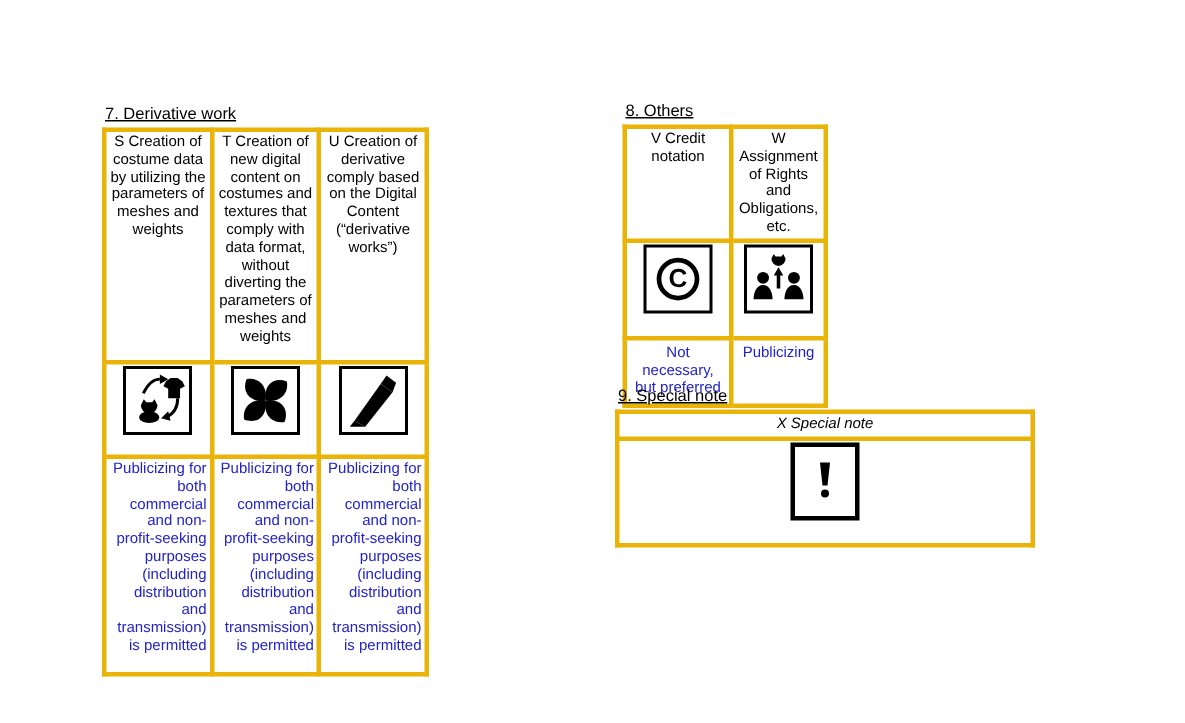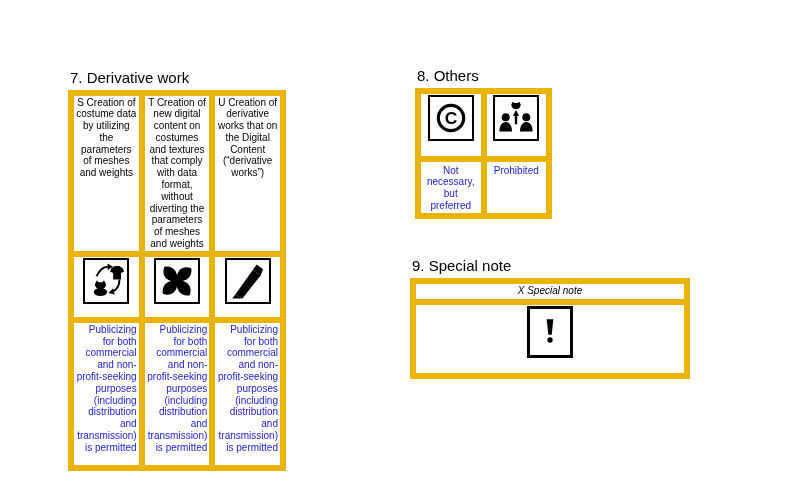--- a/index.html
+++ b/index.html
@@ -2,24 +2,24 @@
 <html style="--accent: #2222cc;"><head>
 <meta charset="utf-8">
 <style>
   html,body{margin:0;padding:0;}
   body{
     width:790px;height:482px;background:#ffffff;color:#000;
     font-family:"Liberation Sans", sans-serif;
   }
   .canvas{position:relative;width:790px;height:482px;background:#fff;overflow:hidden;}
   .sec{position:absolute;}
-  .sec-heading{font-size:15px;line-height:1.1;margin:0 0 3px 2px;color:#000;}
+  .sec-heading{font-size:11px;line-height:1.1;margin:0 0 3px 2px;color:#000;text-decoration:underline;}
   table.grid{border-collapse:collapse;table-layout:fixed;width:100%;}
   table.grid td{
-    border:6px solid #eab308;font-size:10px;line-height:1.18;
+    border:3px solid #eab308;font-size:10px;line-height:1.18;
     text-align:center;vertical-align:top;padding:1px 2px;
     overflow-wrap:break-word;word-wrap:break-word;background:#fff;
   }
   td.icon-cell{vertical-align:middle;text-align:center;}
   .iconbox{
     display:inline-flex;align-items:center;justify-content:center;
     width:46px;height:46px;border:2px solid #000;background:#fff;box-sizing:border-box;
   }
   .bigbox{
     display:inline-flex;align-items:center;justify-content:center;
@@ -46,21 +46,21 @@
 
 <div class="canvas">
 
   <section class="sec" style="left:68px;top:70px;width:218px;">
     <div class="sec-heading">7. Derivative work</div>
     <table class="grid t7">
       <tbody>
         <tr class="hdr-row">
           <td>S Creation of costume data by utilizing the parameters of meshes and weights</td>
           <td>T Creation of new digital content on costumes and textures that comply with data format, without diverting the parameters of meshes and weights</td>
-          <td>U Creation of derivative works that on the Digital Content (“derivative works”)</td>
+          <td>U Creation of derivative comply based on the Digital Content (“derivative works”)</td>
         </tr>
         <tr class="icon-row">
           <td class="icon-cell">
             <span class="iconbox">
               <svg viewBox="0 0 48 48" width="38" height="38">
                 <g fill="#000">
                   <path d="M10 28 l2.5 -5 2 2.5 h5 l2 -2.5 2.5 5 a7 7 0 0 1 -14 0 z"></path>
                   <ellipse cx="17" cy="38" rx="8.5" ry="5"></ellipse>
                   <path d="M31 8 l4 -3 h6 l4 3 2 4 -4 2 v8 h-10 v-8 l-4 -2 z"></path>
                   <polygon points="26,2 33,6 26,10"></polygon>
@@ -101,20 +101,24 @@
           <td class="status">Publicizing for both commercial and non-profit-seeking purposes (including distribution and transmission) is permitted</td>
         </tr>
       </tbody>
     </table>
   </section>
 
   <section class="sec" style="left:415px;top:68px;width:137px;">
     <div class="sec-heading">8. Others</div>
     <table class="grid t8">
       <tbody>
+        <tr class="hdr-row">
+          <td style="width:64px;">V Credit notation</td>
+          <td>W Assignment of Rights and Obligations, etc.</td>
+        </tr>
         <tr class="icon-row">
           <td class="icon-cell">
             <span class="iconbox">
               <svg viewBox="0 0 48 48" width="38" height="38">
                 <circle cx="24" cy="24" r="16" fill="none" stroke="#000" stroke-width="4"></circle>
                 <text x="24" y="31" font-size="22" font-weight="bold" text-anchor="middle" font-family="'Liberation Sans', sans-serif" fill="#000">C</text>
               </svg>
             </span>
           </td>
           <td class="icon-cell">
@@ -128,21 +132,21 @@
                   <path d="M37 29 c-6 0 -8 7 -8 12 h16 c0 -5 -2 -12 -8 -12 z"></path>
                   <polygon points="20,21 28,21 24,14"></polygon>
                 </g>
                 <path d="M24 32 L24 20" stroke="#000" stroke-width="3" fill="none"></path>
               </svg>
             </span>
           </td>
         </tr>
         <tr class="status-row">
           <td class="status noborder">Not necessary, but preferred</td>
-          <td class="status noborder">Prohibited</td>
+          <td class="status noborder">Publicizing</td>
         </tr>
       </tbody>
     </table>
   </section>
 
   <section class="sec" style="left:410px;top:258px;width:280px;">
     <div class="sec-heading">9. Special note</div>
     <table class="grid t9">
       <tbody>
         <tr class="hdr-row">

